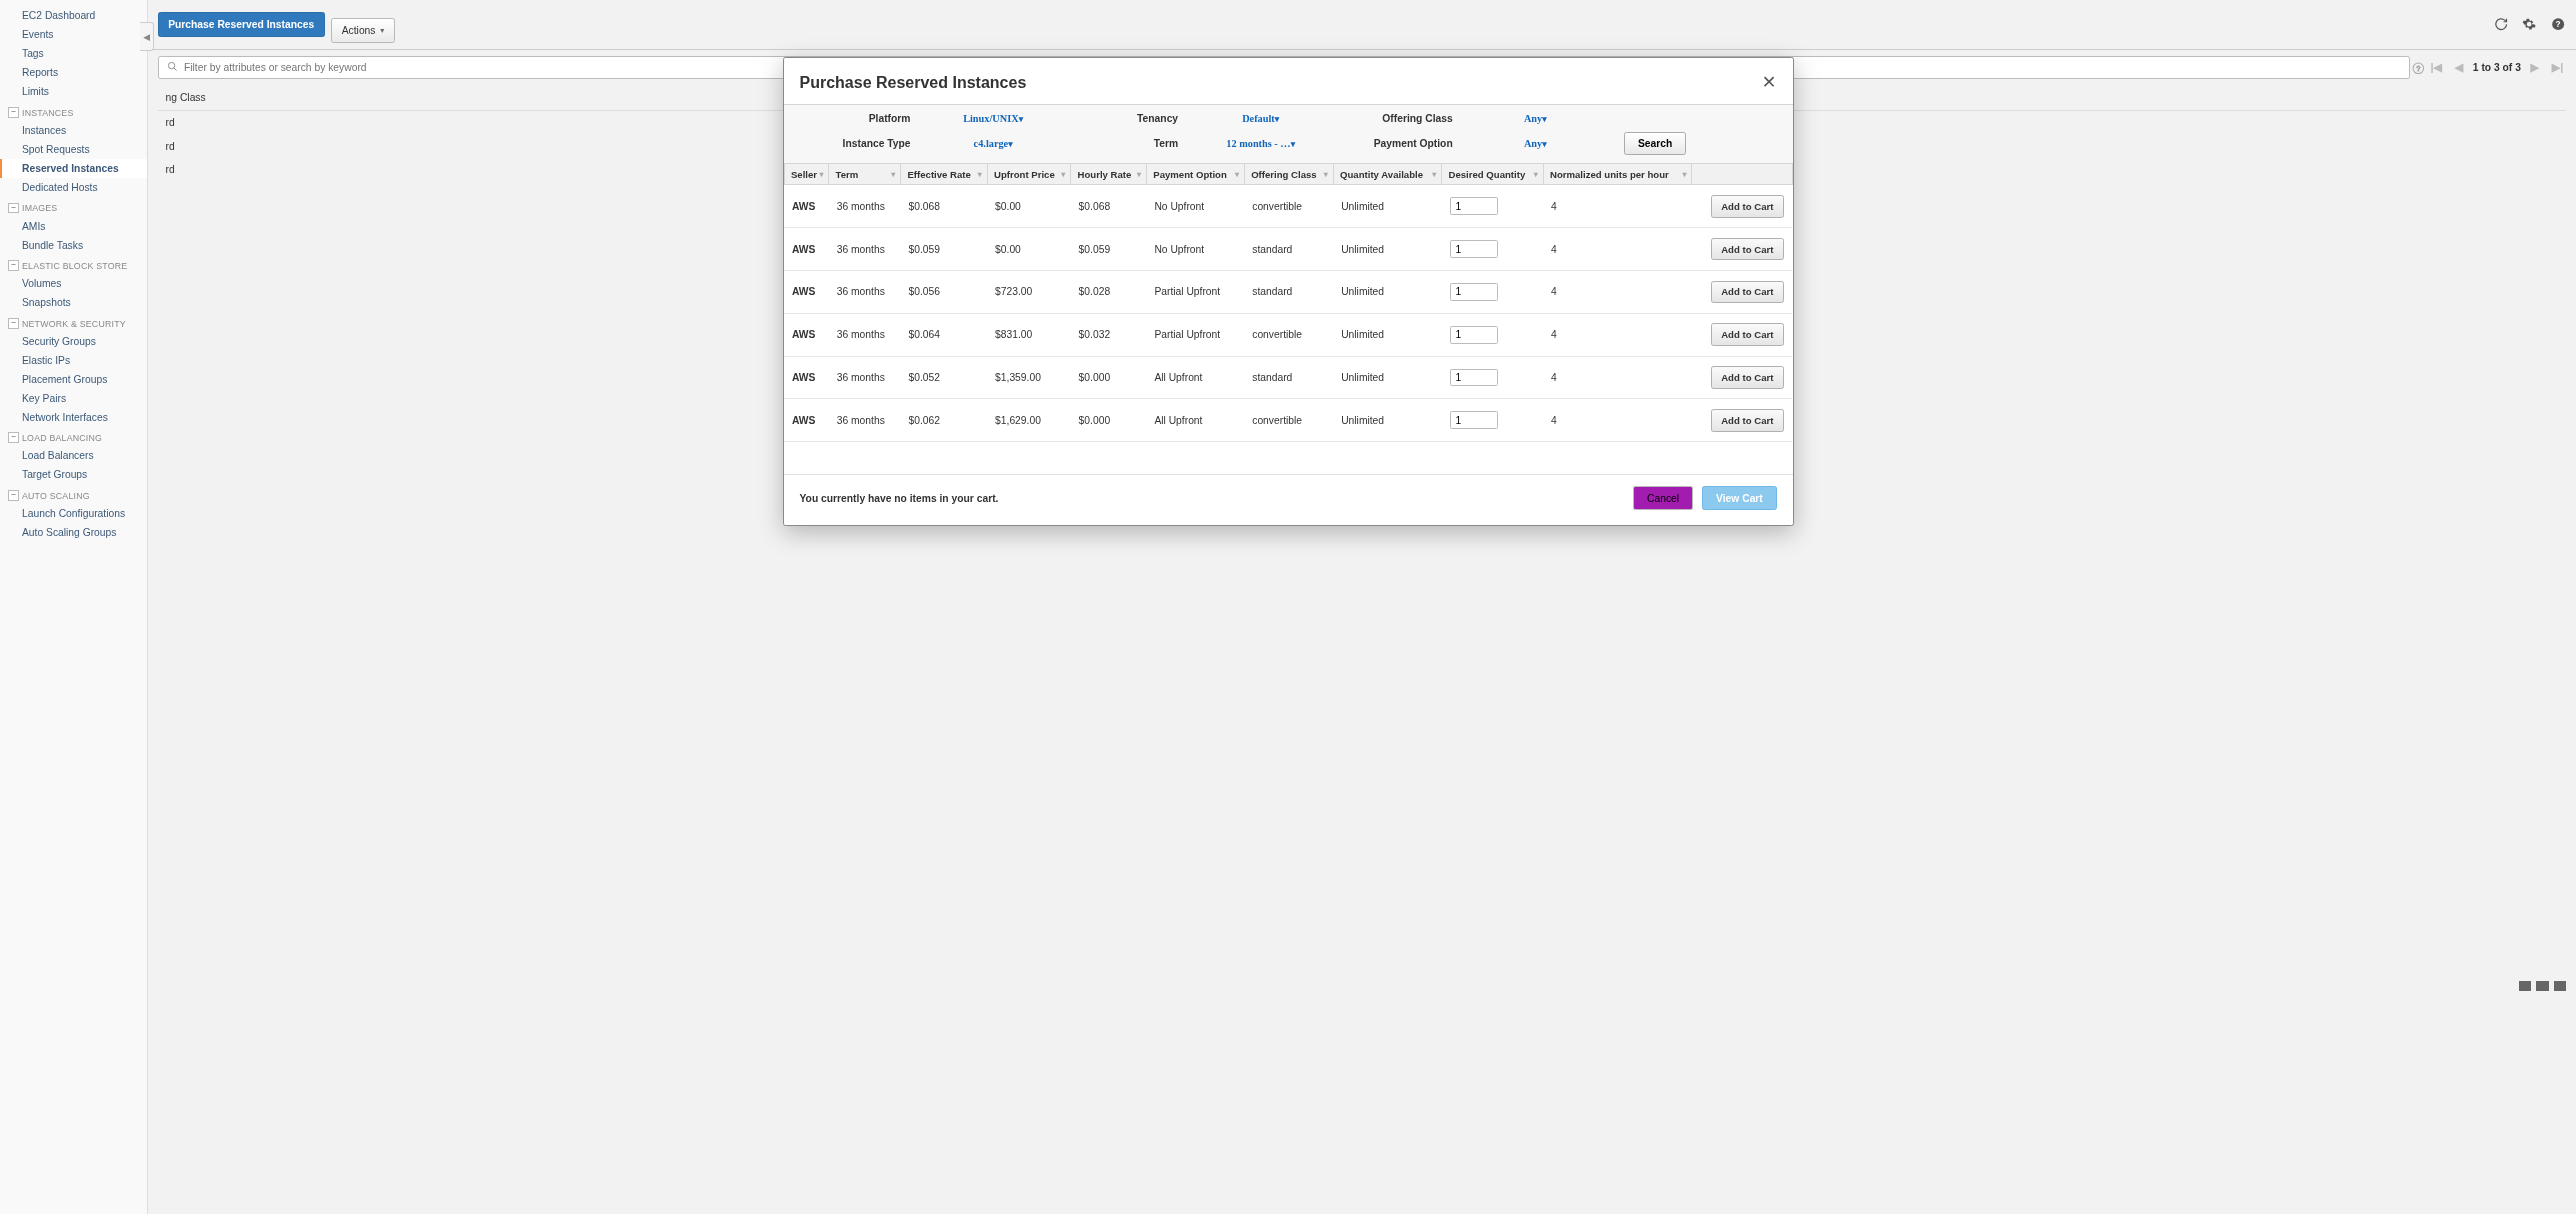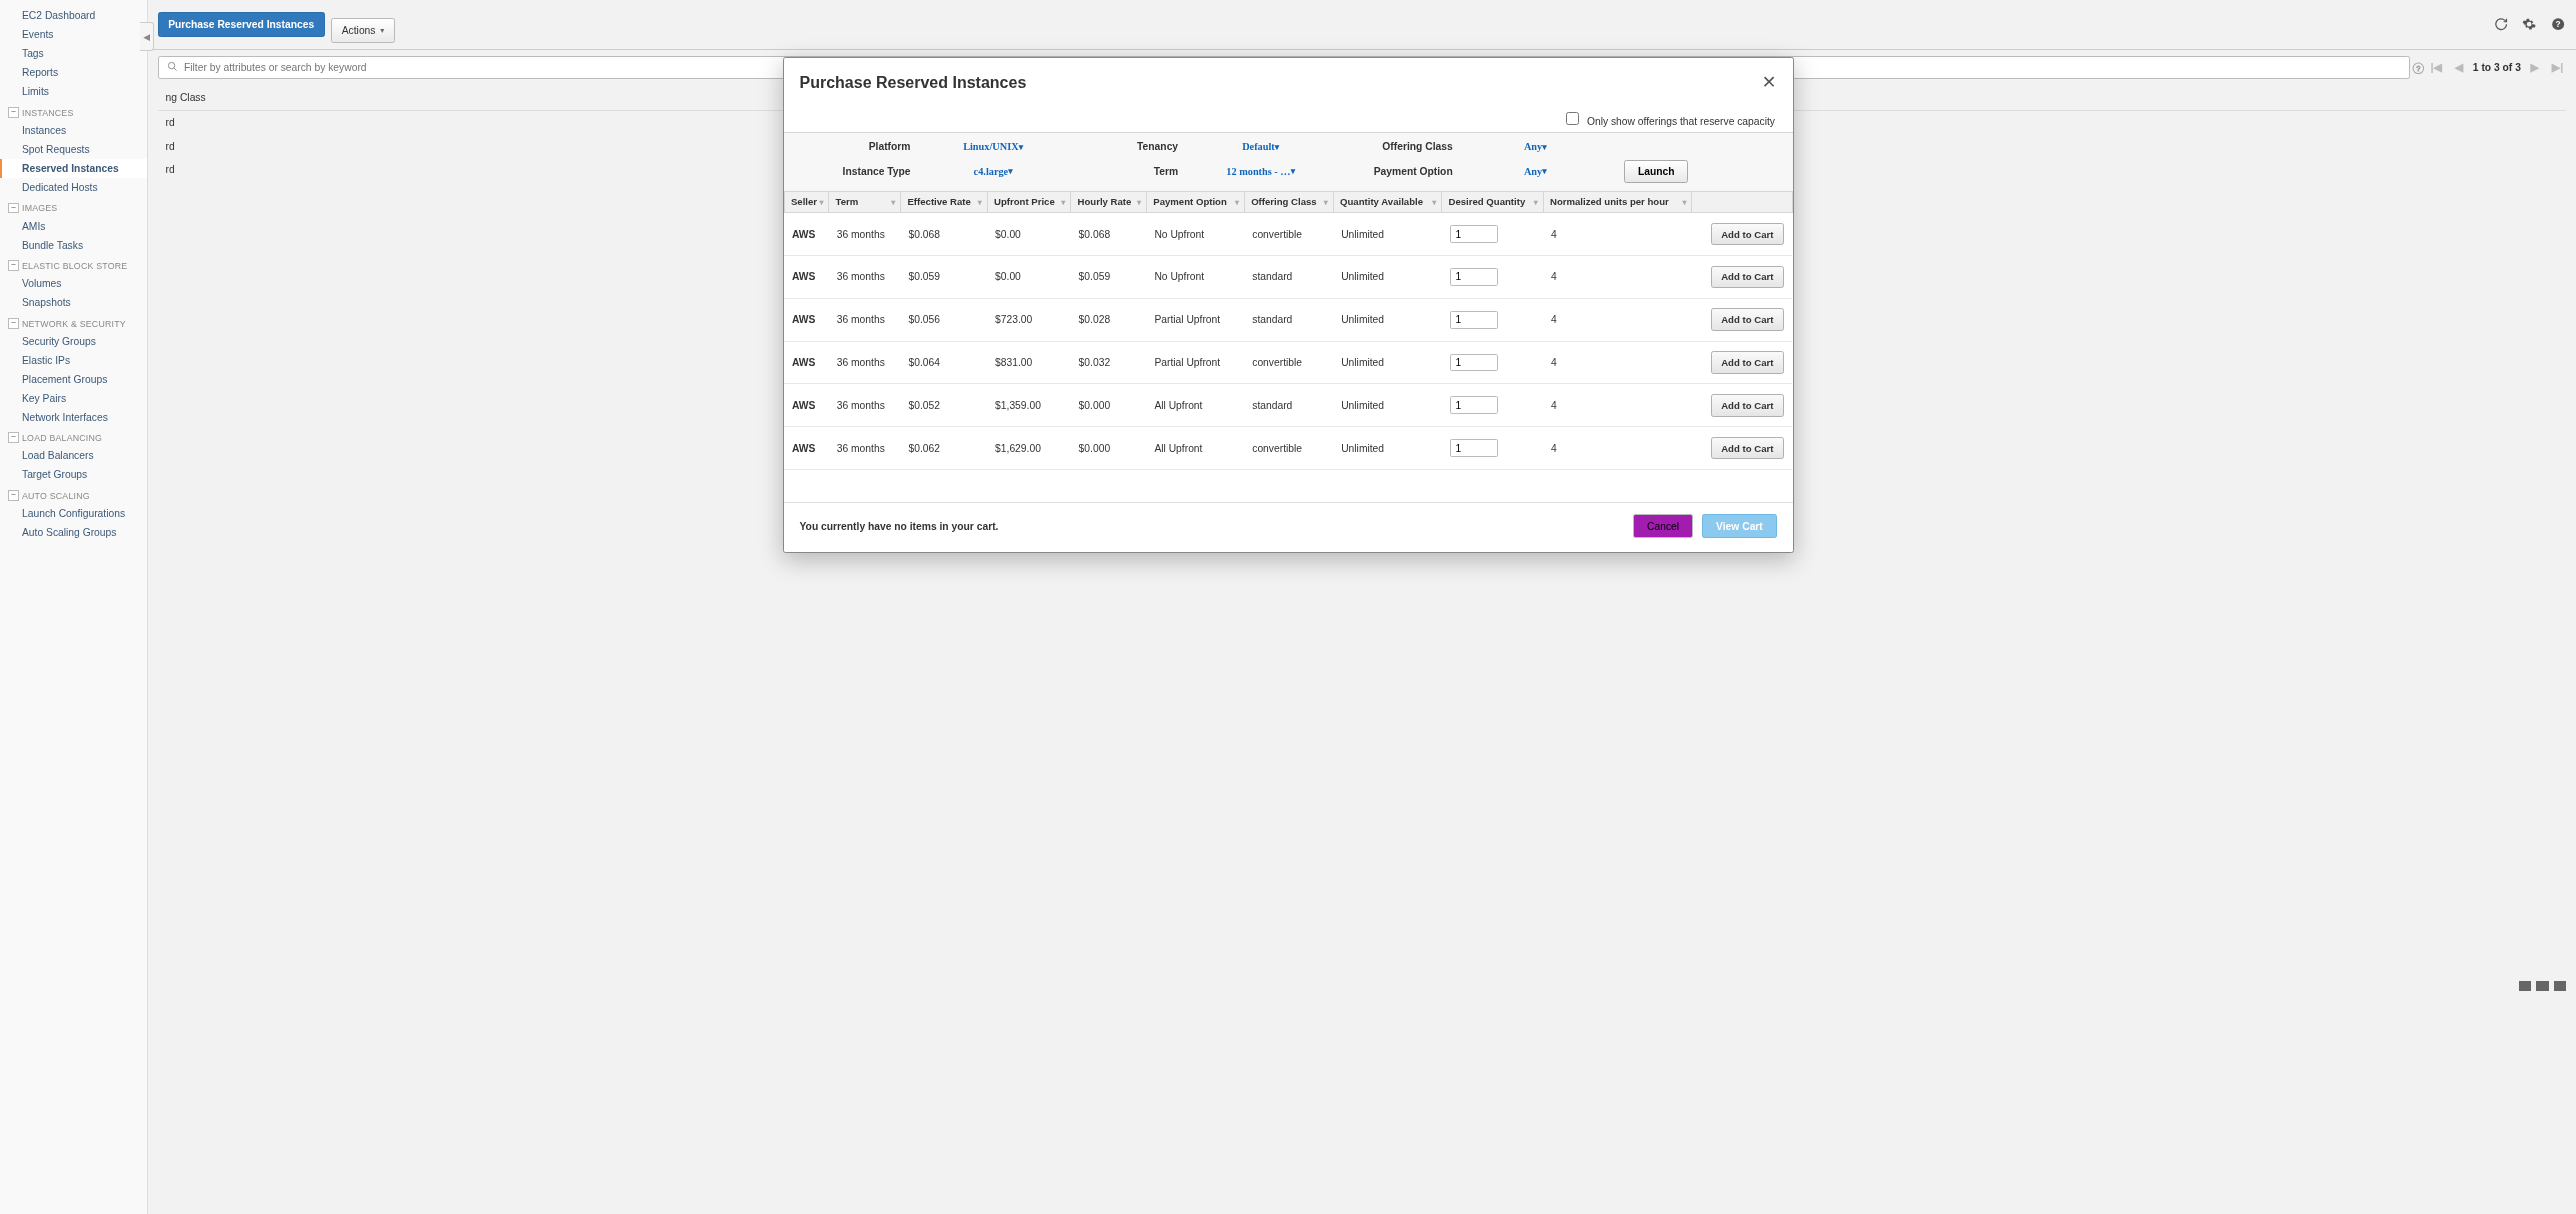--- a/index.html
+++ b/index.html
@@ -211,26 +211,20 @@
 </div>
 
 <div class="overlay">
   <div class="modal">
     <div class="modal-header">
       <div class="modal-title">Purchase Reserved Instances</div>
       <button class="close-x">✕</button>
     </div>
 
     <div class="modal-body">
-      <div class="reserve-option">
-        <label>
-          <input type="checkbox" style="">
-          <span>Only show offerings that reserve capacity</span>
-        </label>
-      </div>
 
       <div class="filter-form">
         <div class="filter-label">Platform</div>
         <div class="filter-value">
             <span>Linux/UNIX</span>
             <span class="caret">▾</span>
           </div>
         <div class="filter-label">Tenancy</div>
         <div class="filter-value">
             <span>Default</span>
@@ -251,21 +245,21 @@
         <div class="filter-label">Term</div>
         <div class="filter-value">
             <span>12 months - …</span>
             <span class="caret">▾</span>
           </div>
         <div class="filter-label">Payment Option</div>
         <div class="filter-value">
             <span>Any</span>
             <span class="caret">▾</span>
           </div>
-        <div class="search-btn-wrap"><button class="search-btn">Launch</button></div>
+        <div class="search-btn-wrap"><button class="search-btn">Search</button></div>
       </div>
 
       <table class="offerings">
         <thead>
             <tr id="off-th-row">
               <th>Seller<span class="sort-caret">▾</span></th>
               <th>Term<span class="sort-caret">▾</span></th>
               <th>Effective Rate<span class="sort-caret">▾</span></th>
               <th>Upfront Price<span class="sort-caret">▾</span></th>
               <th>Hourly Rate<span class="sort-caret">▾</span></th>

